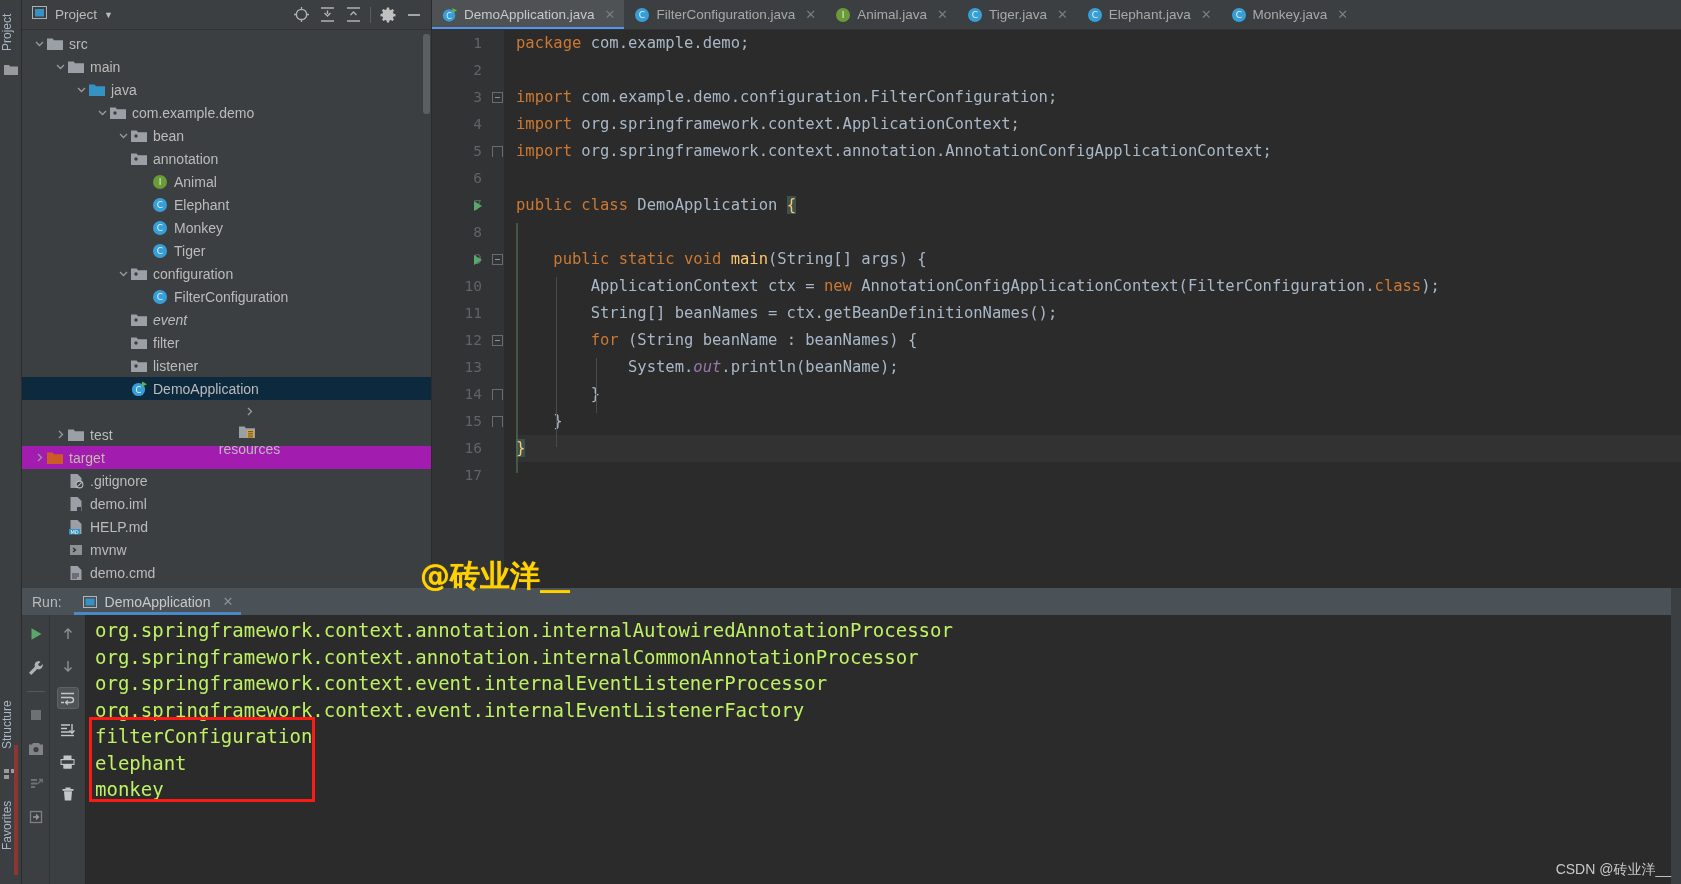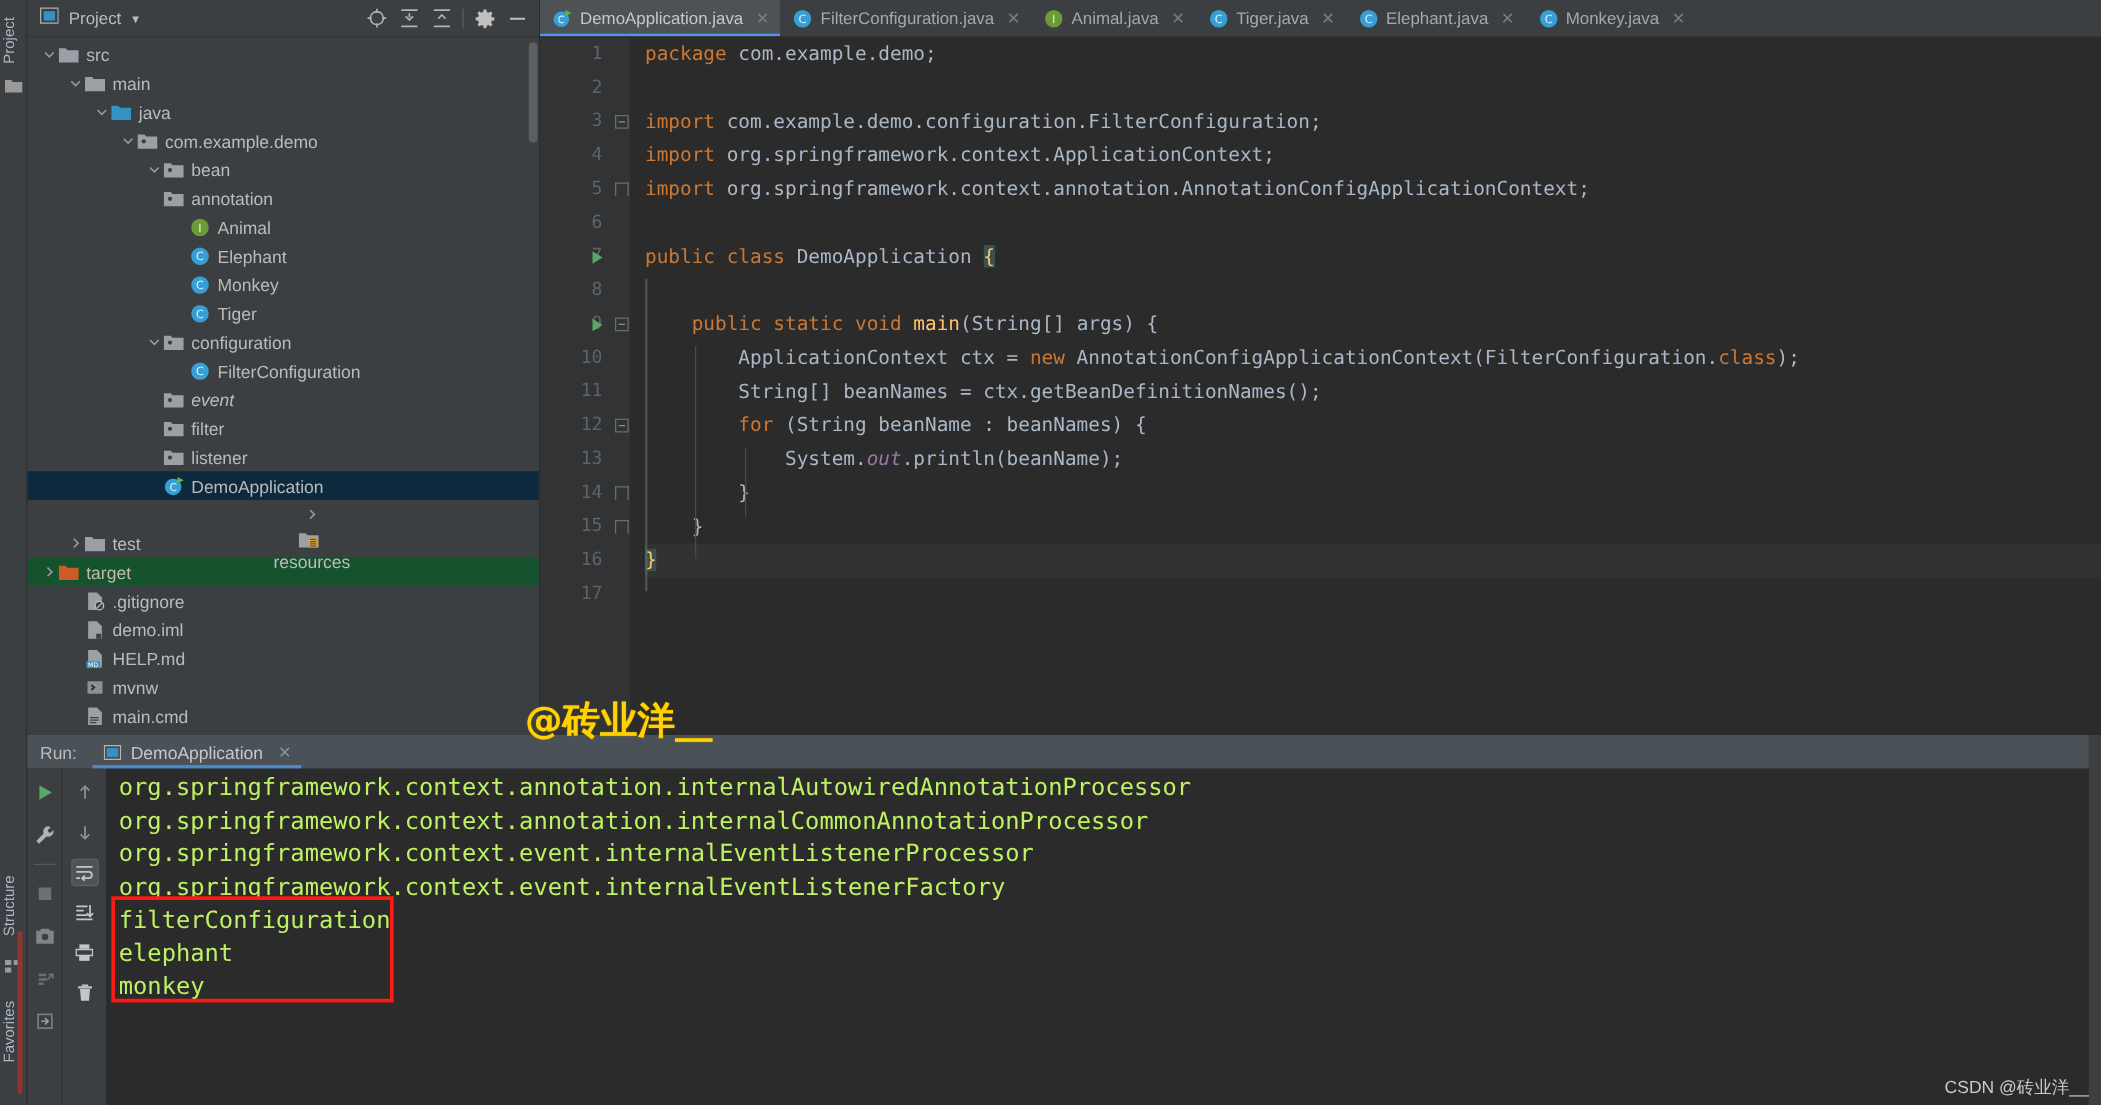--- a/index.html
+++ b/index.html
@@ -85,21 +85,21 @@
   }
   .trow {
     height: 23px;
     display: flex; align-items: center;
     white-space: nowrap;
     font-size: 14px;
     color: #a9b7c6;
     padding-right: 6px;
   }
   .trow.selected { background: #0d293e; }
-  .trow.excluded { background: #14532d; }
+  .trow.excluded { background: #a21caf; }
   .tarrow {
     width: 14px; height: 23px;
     display: flex; align-items: center; justify-content: center;
     color: #9a9a9a; font-size: 11px;
     flex: none;
   }
   .ticon {
     width: 18px; height: 18px;
     margin-right: 5px;
     flex: none;
@@ -706,21 +706,21 @@
           <span class="tlabel">mvnw</span>
         </div>
         <div class="trow" style="padding-left: 31px;">
           <span class="tarrow"></span>
           <span class="ticon" style="display: flex; align-items: center; justify-content: center;">
             <svg width="15" height="16" viewBox="0 0 15 16">
               <path d="M1.5 1h7l4 4v10h-11z" fill="#9aa0a6"></path>
               <path d="M3 9h7M3 11h7M3 13h5" stroke="#3c3f41" stroke-width="1"></path>
             </svg>
           </span>
-          <span class="tlabel">main.cmd</span>
+          <span class="tlabel">demo.cmd</span>
         </div>
       </div>
     <div class="tree-scroll"></div>
   </div>
 
   <div class="editor-area">
     <div class="tabs" id="tabs">
         <div class="tab active">
           <span class="tab-icon" style="display: flex; align-items: center; justify-content: center;">
             <svg width="17" height="16" viewBox="0 0 17 16">

